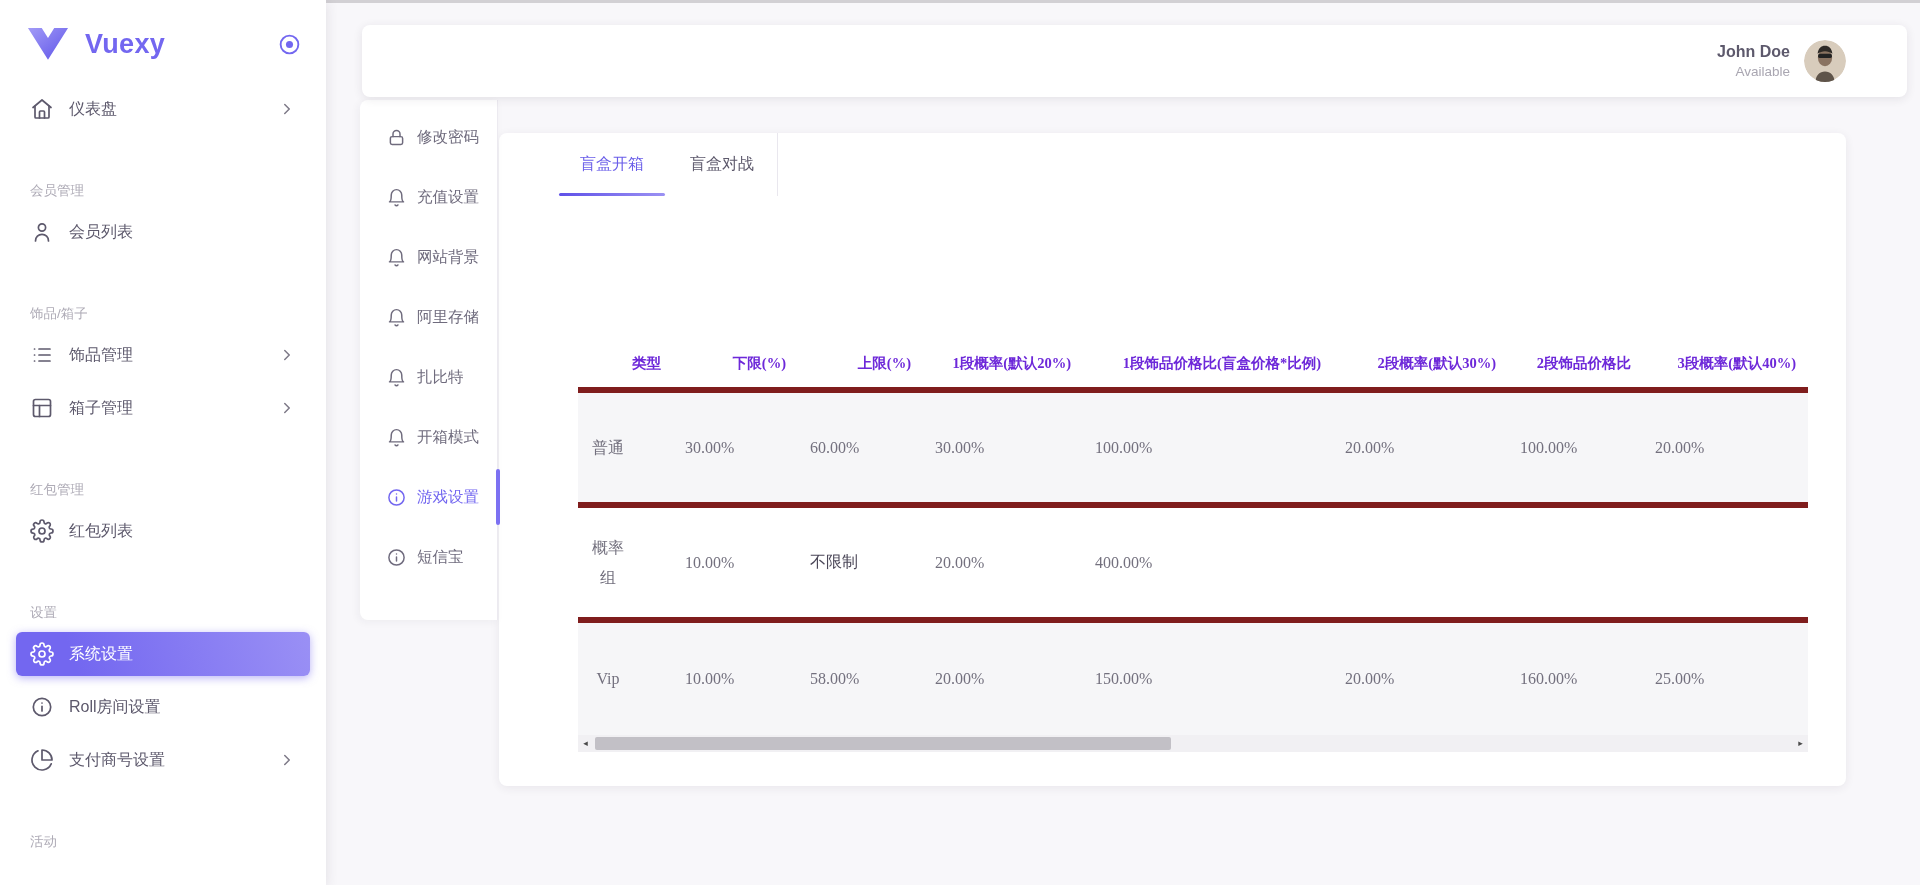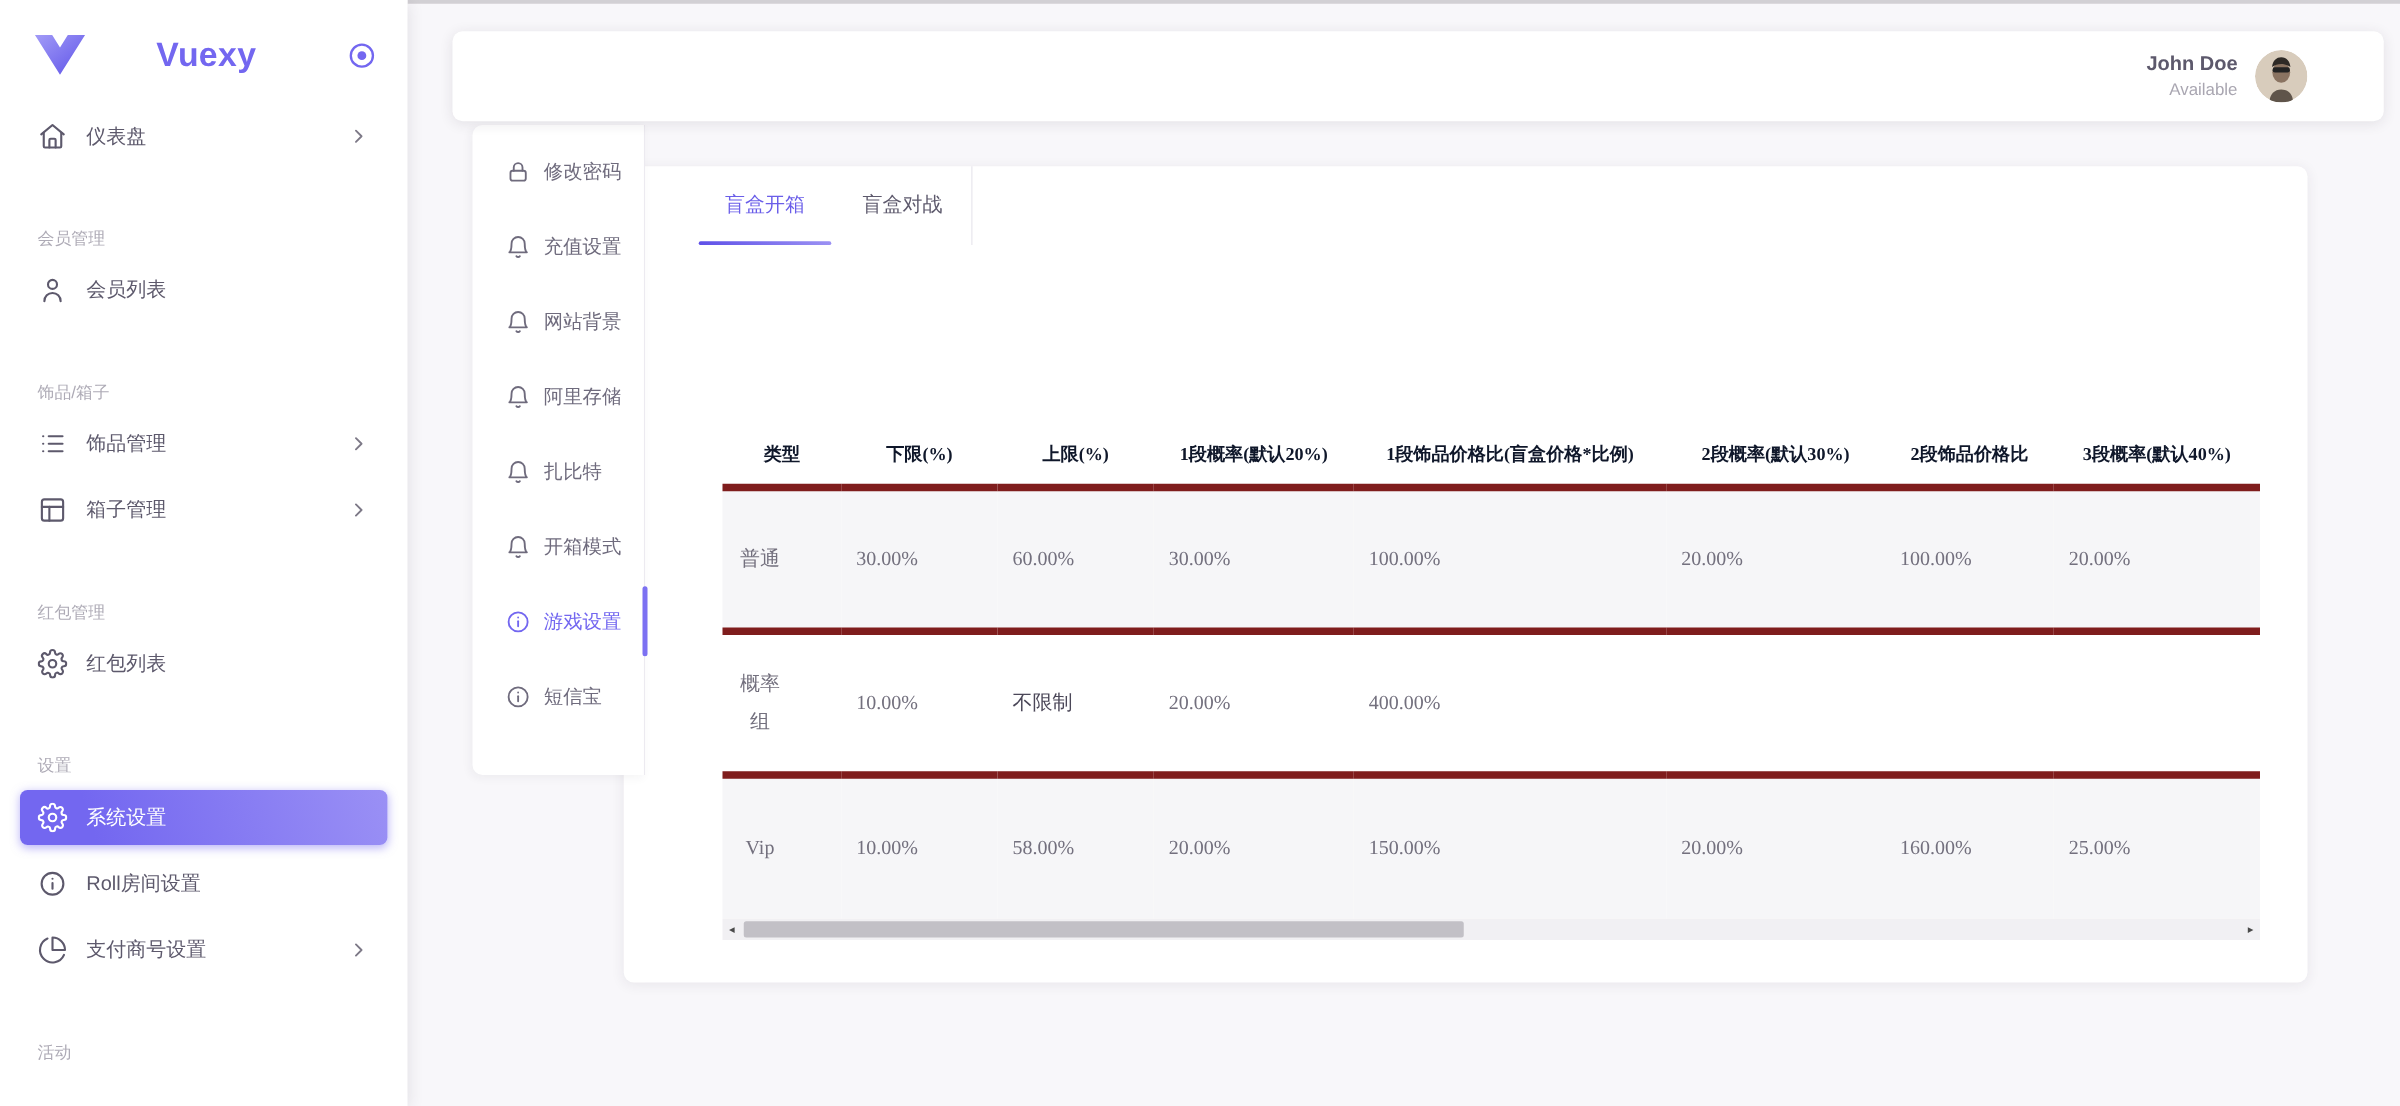--- a/index.html
+++ b/index.html
@@ -7,21 +7,21 @@
   #app {
     position:relative; width:1920px; height:885px; overflow:hidden;
     background:#f8f7fa; color:#5d596c;
     font-family:"Liberation Sans","DejaVu Sans",sans-serif;
   }
   .topline { position:absolute; left:326px; right:0; top:0; height:3px; background:#d2d0d4; }
 
   
   .sidebar { position:absolute; left:0; top:0; width:326px; height:885px; background:#fff;
              box-shadow:0 2px 12px rgba(47,43,61,.12); z-index:6; }
-  .brand { display:flex; align-items:center; padding:28px 24px 12px 27px;gap:40px; }
+  .brand { display:flex; align-items:center; padding:28px 24px 12px 27px; }
   .brand-mark { width:42px; height:33px; flex:none; }
   .brand-name { font-size:27px; font-weight:700; color:#7367f0; margin-left:16px; flex:1; letter-spacing:.3px; }
   .pin { width:25px; height:25px; color:#7367f0; flex:none; cursor:pointer; }
   .nav { padding:14px 16px 0; }
   .nav-link { display:flex; align-items:center; height:44px; margin-bottom:9px; padding:0 14px;
               border-radius:6px; font-size:16px; color:#5d596c; cursor:pointer; }
   .nav-link .mi { width:24px; height:24px; margin-right:15px; flex:none; }
   .nav-link .chev { margin-left:auto; width:18px; height:18px; color:#7d7987; flex:none; }
   .nav-link.active { background:linear-gradient(72deg,#7367f0 20%,#9a90f5 100%); color:#fff;
                      box-shadow:0 2px 8px rgba(115,103,240,.5); }
@@ -30,21 +30,21 @@
   
   .header-card { position:absolute; left:362px; top:25px; width:1545px; height:72px; background:#fff;
                  border-radius:8px; box-shadow:0 2px 10px rgba(47,43,61,.1);
                  display:flex; align-items:center; justify-content:flex-end; padding-right:61px; z-index:4; }
   .user-info { text-align:right; margin-right:14px; }
   .user-name { font-size:16px; font-weight:700; color:#5d596c; }
   .user-status { font-size:13.5px; color:#a9a6b1; margin-top:3px; }
   .avatar { width:42px; height:42px; border-radius:50%; overflow:hidden; flex:none; cursor:pointer; }
 
   
-  .submenu-card { position:absolute; left:378px; top:100px; width:138px; height:520px; background:#fff;
+  .submenu-card { position:absolute; left:360px; top:100px; width:138px; height:520px; background:#fff;
                   border-radius:8px 0 0 8px; border-right:1px solid #eceaf0;
                   box-shadow:-2px 2px 8px rgba(47,43,61,.05); padding-top:15px; z-index:3; }
   .submenu-item { position:relative; display:flex; align-items:center; height:44px; margin-bottom:16px;
                   padding-left:26px; font-size:15.5px; color:#6f6b7d; cursor:pointer; white-space:nowrap; }
   .submenu-item .mi { width:21px; height:21px; margin-right:10px; flex:none; }
   .submenu-item.active { color:#7367f0; }
   .submenu-item.active::after { content:""; position:absolute; right:-3px; top:-6px; width:4px; height:56px;
                                 border-radius:2px; background:#7c71f2; }
 
   
@@ -59,22 +59,22 @@
   .tabs-divider { width:1px; background:#e9e7ee; }
 
   .action-card { position:absolute; left:79px; top:105px; width:1230px; height:94px; background:#fff;
                  border-radius:8px; box-shadow:0 1px 10px rgba(47,43,61,.13); }
   .btn-add { position:absolute; left:17px; top:22px; width:153px; height:50px; border:none; border-radius:7px;
              background:#7367f0; color:#fff; font-size:16px; box-shadow:0 2px 8px rgba(115,103,240,.45);
              cursor:pointer; font-family:inherit; }
 
   .table-zone { position:absolute; left:79px; top:207px; width:1230px; }
   table { border-collapse:collapse; table-layout:fixed; width:1230px; }
-  thead th { height:50px; text-align:center; padding:0 12px; font-size:14.5px; font-weight:700;
-             color:#0f172a; white-space:nowrap; overflow:hidden; }
+  thead th { height:50px; text-align:right; padding:0 12px; font-size:14.5px; font-weight:700;
+             color:#6d28d9; white-space:nowrap; overflow:hidden; }
   tbody tr { border-top:6px solid #7f1d1d; }
   tbody tr:nth-child(odd) { background:#f6f6f8; }
   tbody td { height:115px; padding:0 12px; font-size:16px; color:#73707e; vertical-align:middle; }
   tbody td.dark { color:#4b4758; }
   .type-span { display:inline-block; width:36px; text-align:center; word-break:break-all; line-height:30px; }
 
   .hscroll { position:absolute; left:79px; top:602px; width:1230px; height:17px; background:#f1f0f3; }
   .hs-arrow { position:absolute; top:0; width:15px; height:17px; line-height:17px; text-align:center;
               font-size:9px; color:#4a4a4a; cursor:pointer; }
   .hs-arrow.left  { left:0; }

